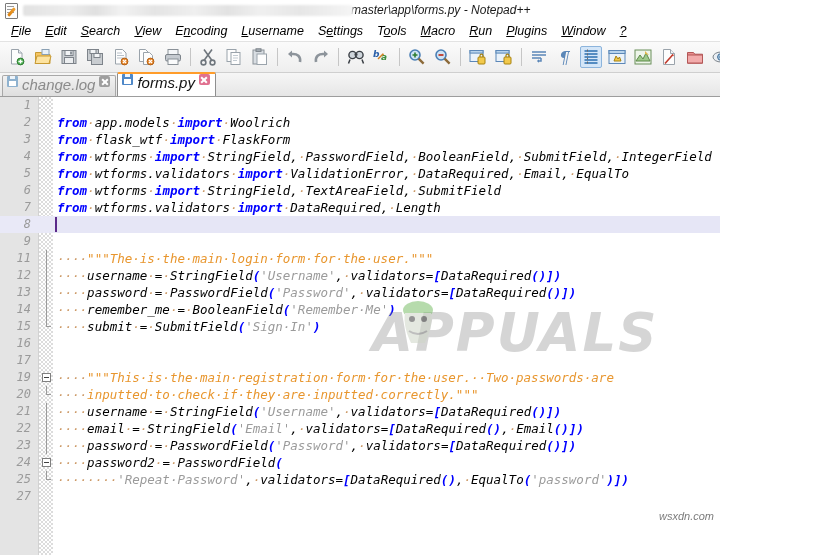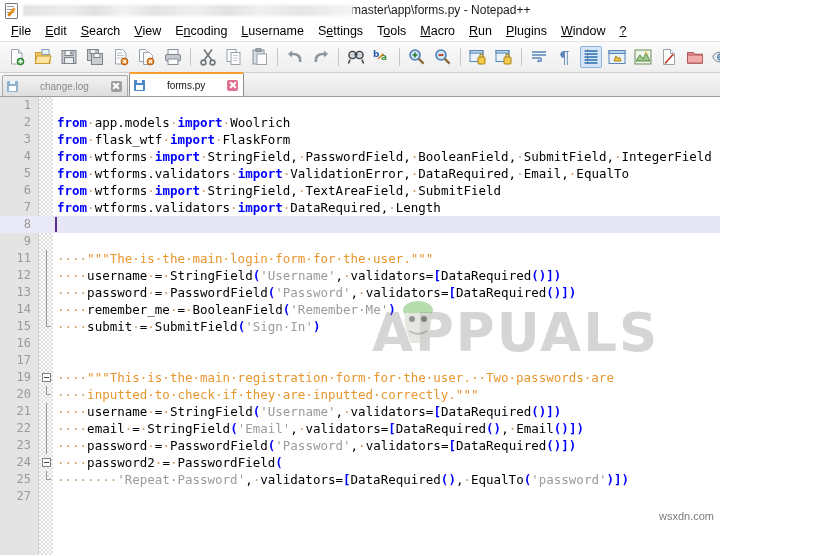--- a/index.html
+++ b/index.html
@@ -2,21 +2,21 @@
 <html><head>
 <meta charset="utf-8">
 <style>
   html,body{margin:0;padding:0;}
   body{
     width:815px;height:556px;overflow:hidden;
     background:#ffffff;
     font-family:"Liberation Sans", sans-serif;
     -webkit-font-smoothing:antialiased;
   }
-  .app{position:relative;width:720px;height:556px;background:#c4b5fd;overflow:hidden;}
+  .app{position:relative;width:720px;height:556px;background:#c4b5fd;overflow:hidden;font-style:italic;}
 
   
   .titlebar{
     height:20px;background:#ffffff;display:flex;align-items:center;
     padding:0 4px;position:relative;
   }
   .title-icon{
     width:15px;height:15px;margin-right:4px;flex:none;position:relative;
   }
   .title-icon .page{
@@ -70,22 +70,22 @@
   .tb svg{display:block;}
 
   
   .tabbar{
     height:23px;background:#efefef;
     background:linear-gradient(#f6f6f6,#e6e6e6);
     display:flex;align-items:flex-end;padding-left:2px;
     border-bottom:1px solid #9d9d9d;
   }
   .tab{
-    height:20px;display:flex;align-items:center;gap:22px;
-    padding:0 5px 0 4px;font-size:10px;
+    height:20px;display:flex;align-items:flex-start;gap:4px;
+    padding:0 5px 0 4px;font-size:15px;
     border:1px solid #a8a8a8;border-bottom:none;
     border-radius:2px 2px 0 0;margin-right:1px;position:relative;
   }
   .tab.inactive{
     background:linear-gradient(#f2f2f2,#dedede);
     color:#8b8b8b;
   }
   .tab.active{
     background:#ffffff;color:#111;height:22px;
     border-color:#8f8f8f;border-top:2px solid #ff9c2a;

